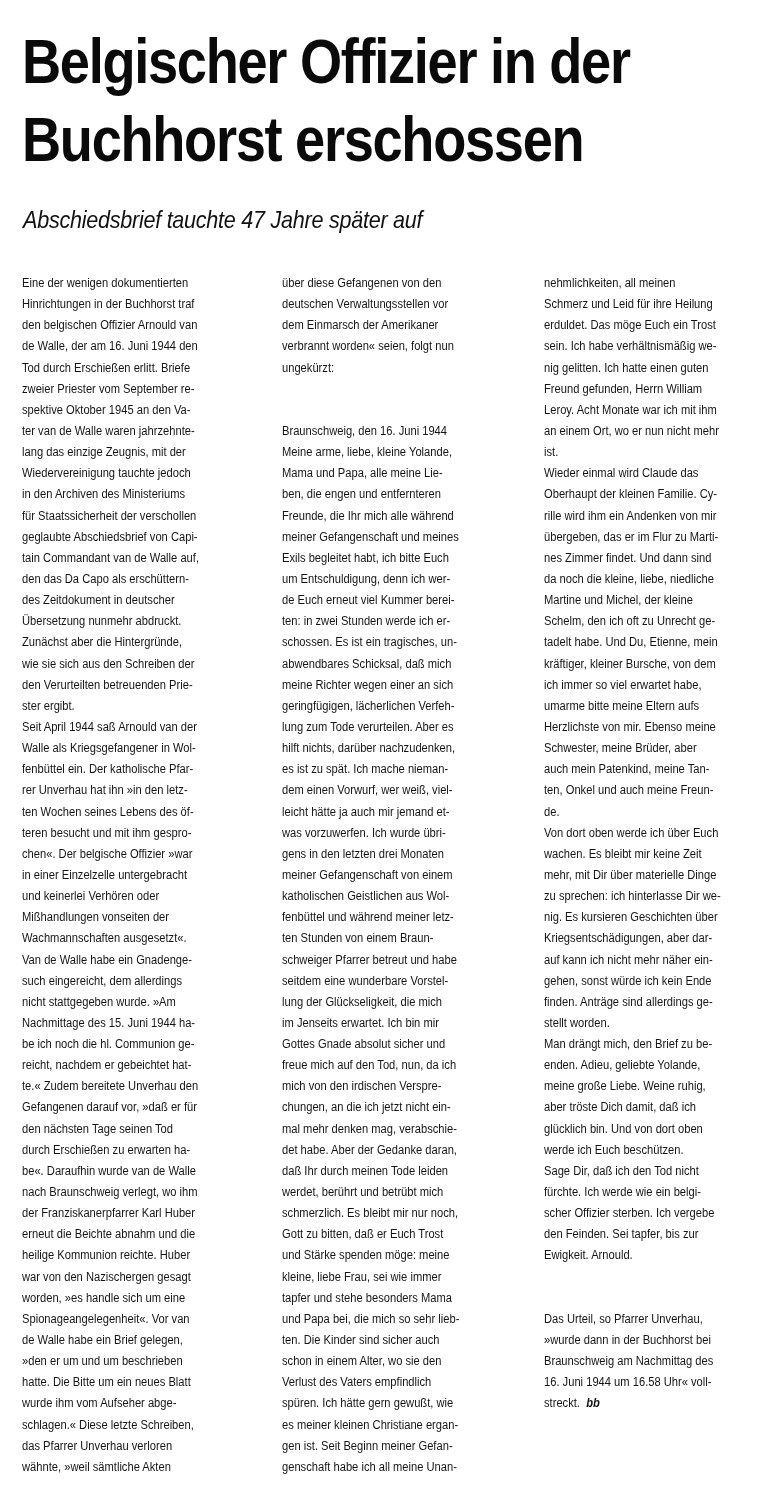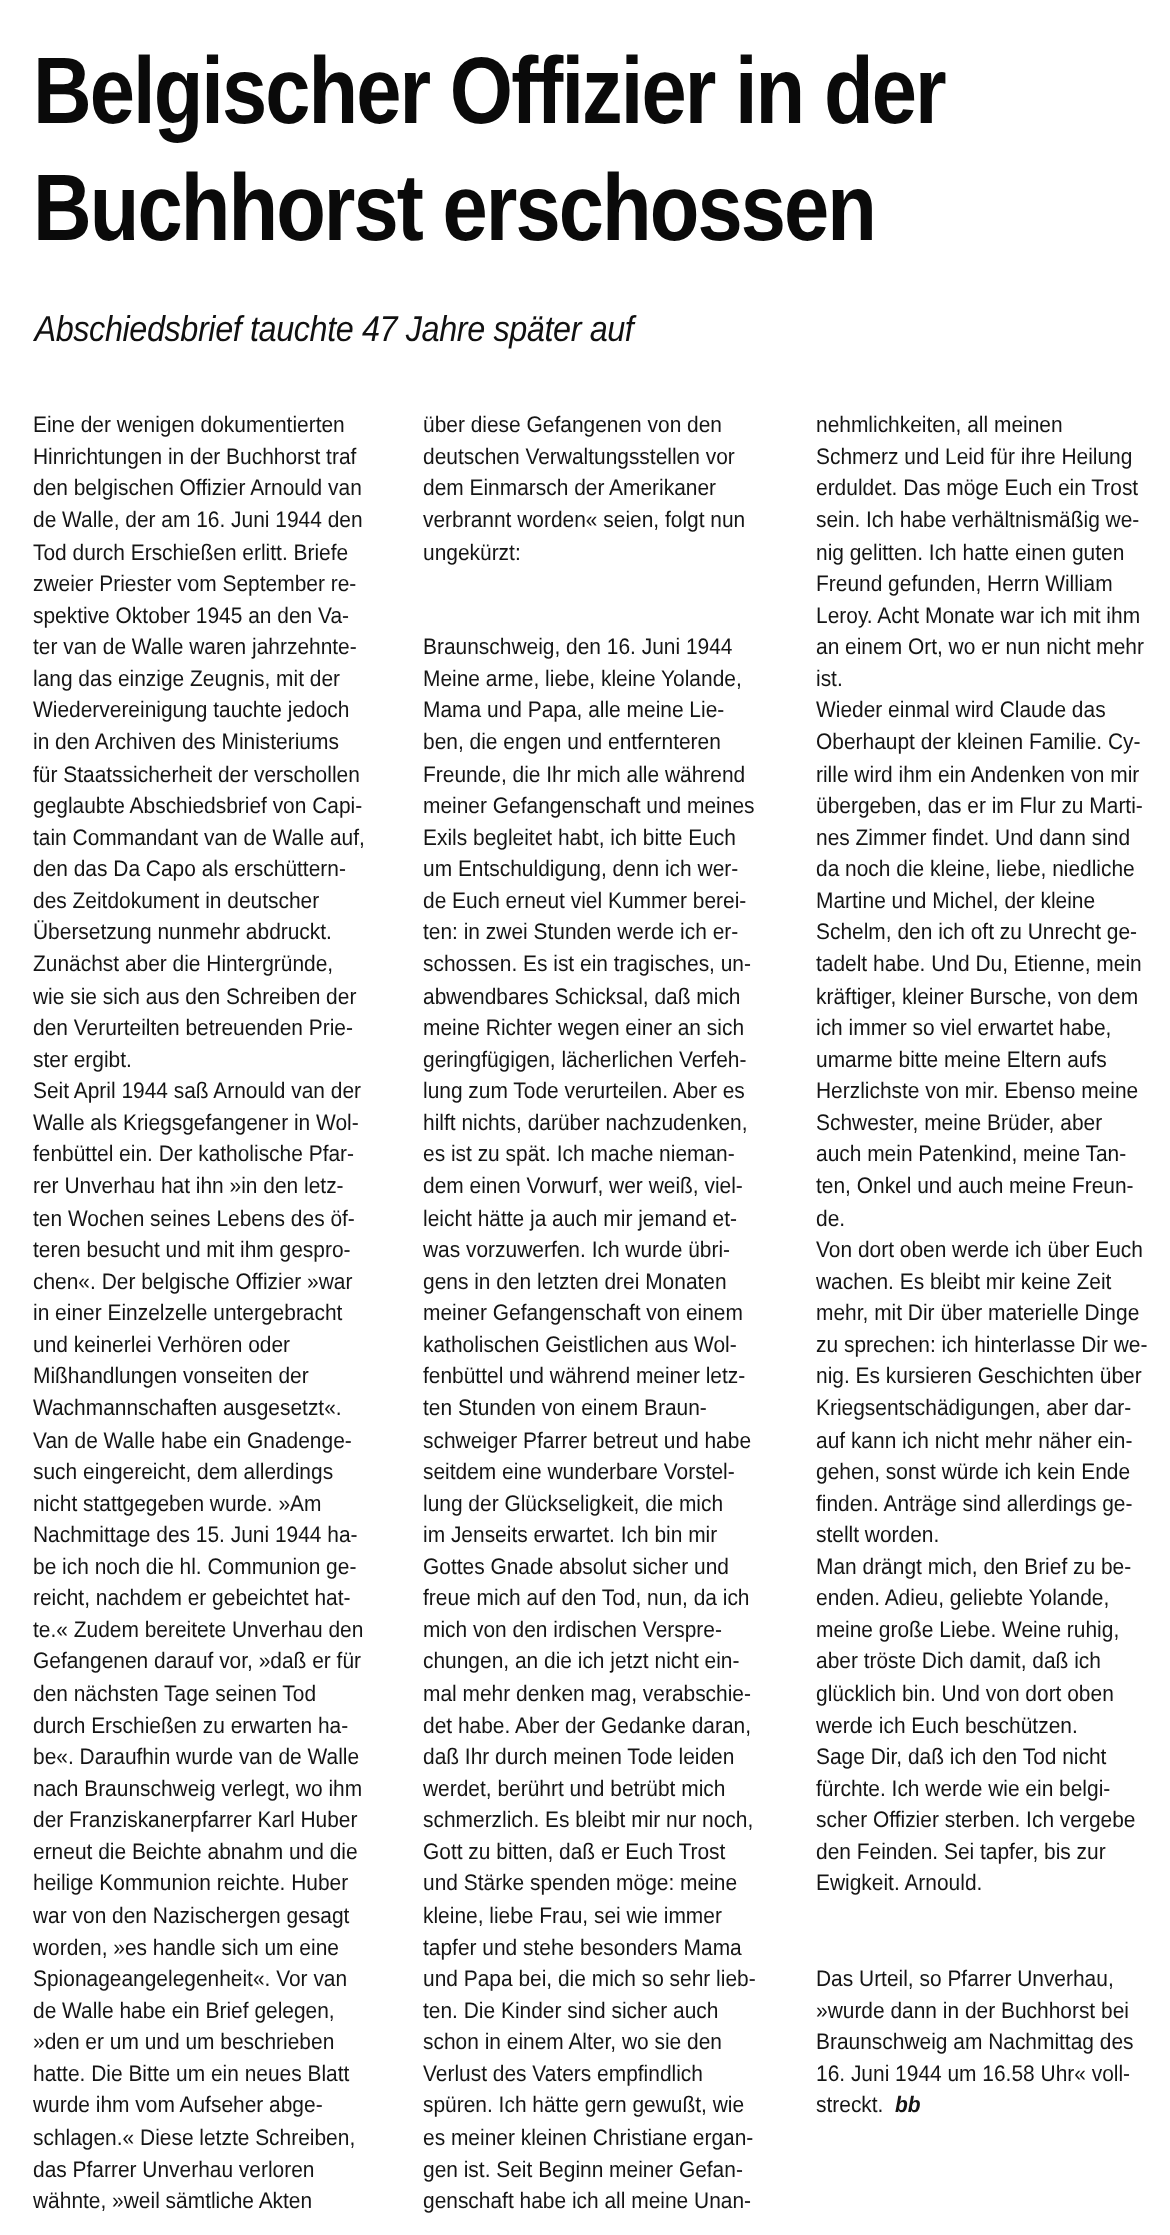--- a/index.html
+++ b/index.html
@@ -45,21 +45,21 @@
       transform: scaleX(0.9);
       transform-origin: left top;
       white-space: nowrap;
       color: #111;
     }
     .col {
       position: absolute;
       top: 273px;
       width: 250px;
       font-family: "Liberation Sans", sans-serif;
-      font-size: 15px;
+      font-size: 12px;
       line-height: 21.15px;
       white-space: nowrap;
       color: #151515;
     }
     .col .line {
       display: block;
       height: 21.15px;
       transform: scaleX(0.93);
       transform-origin: left center;
     }

